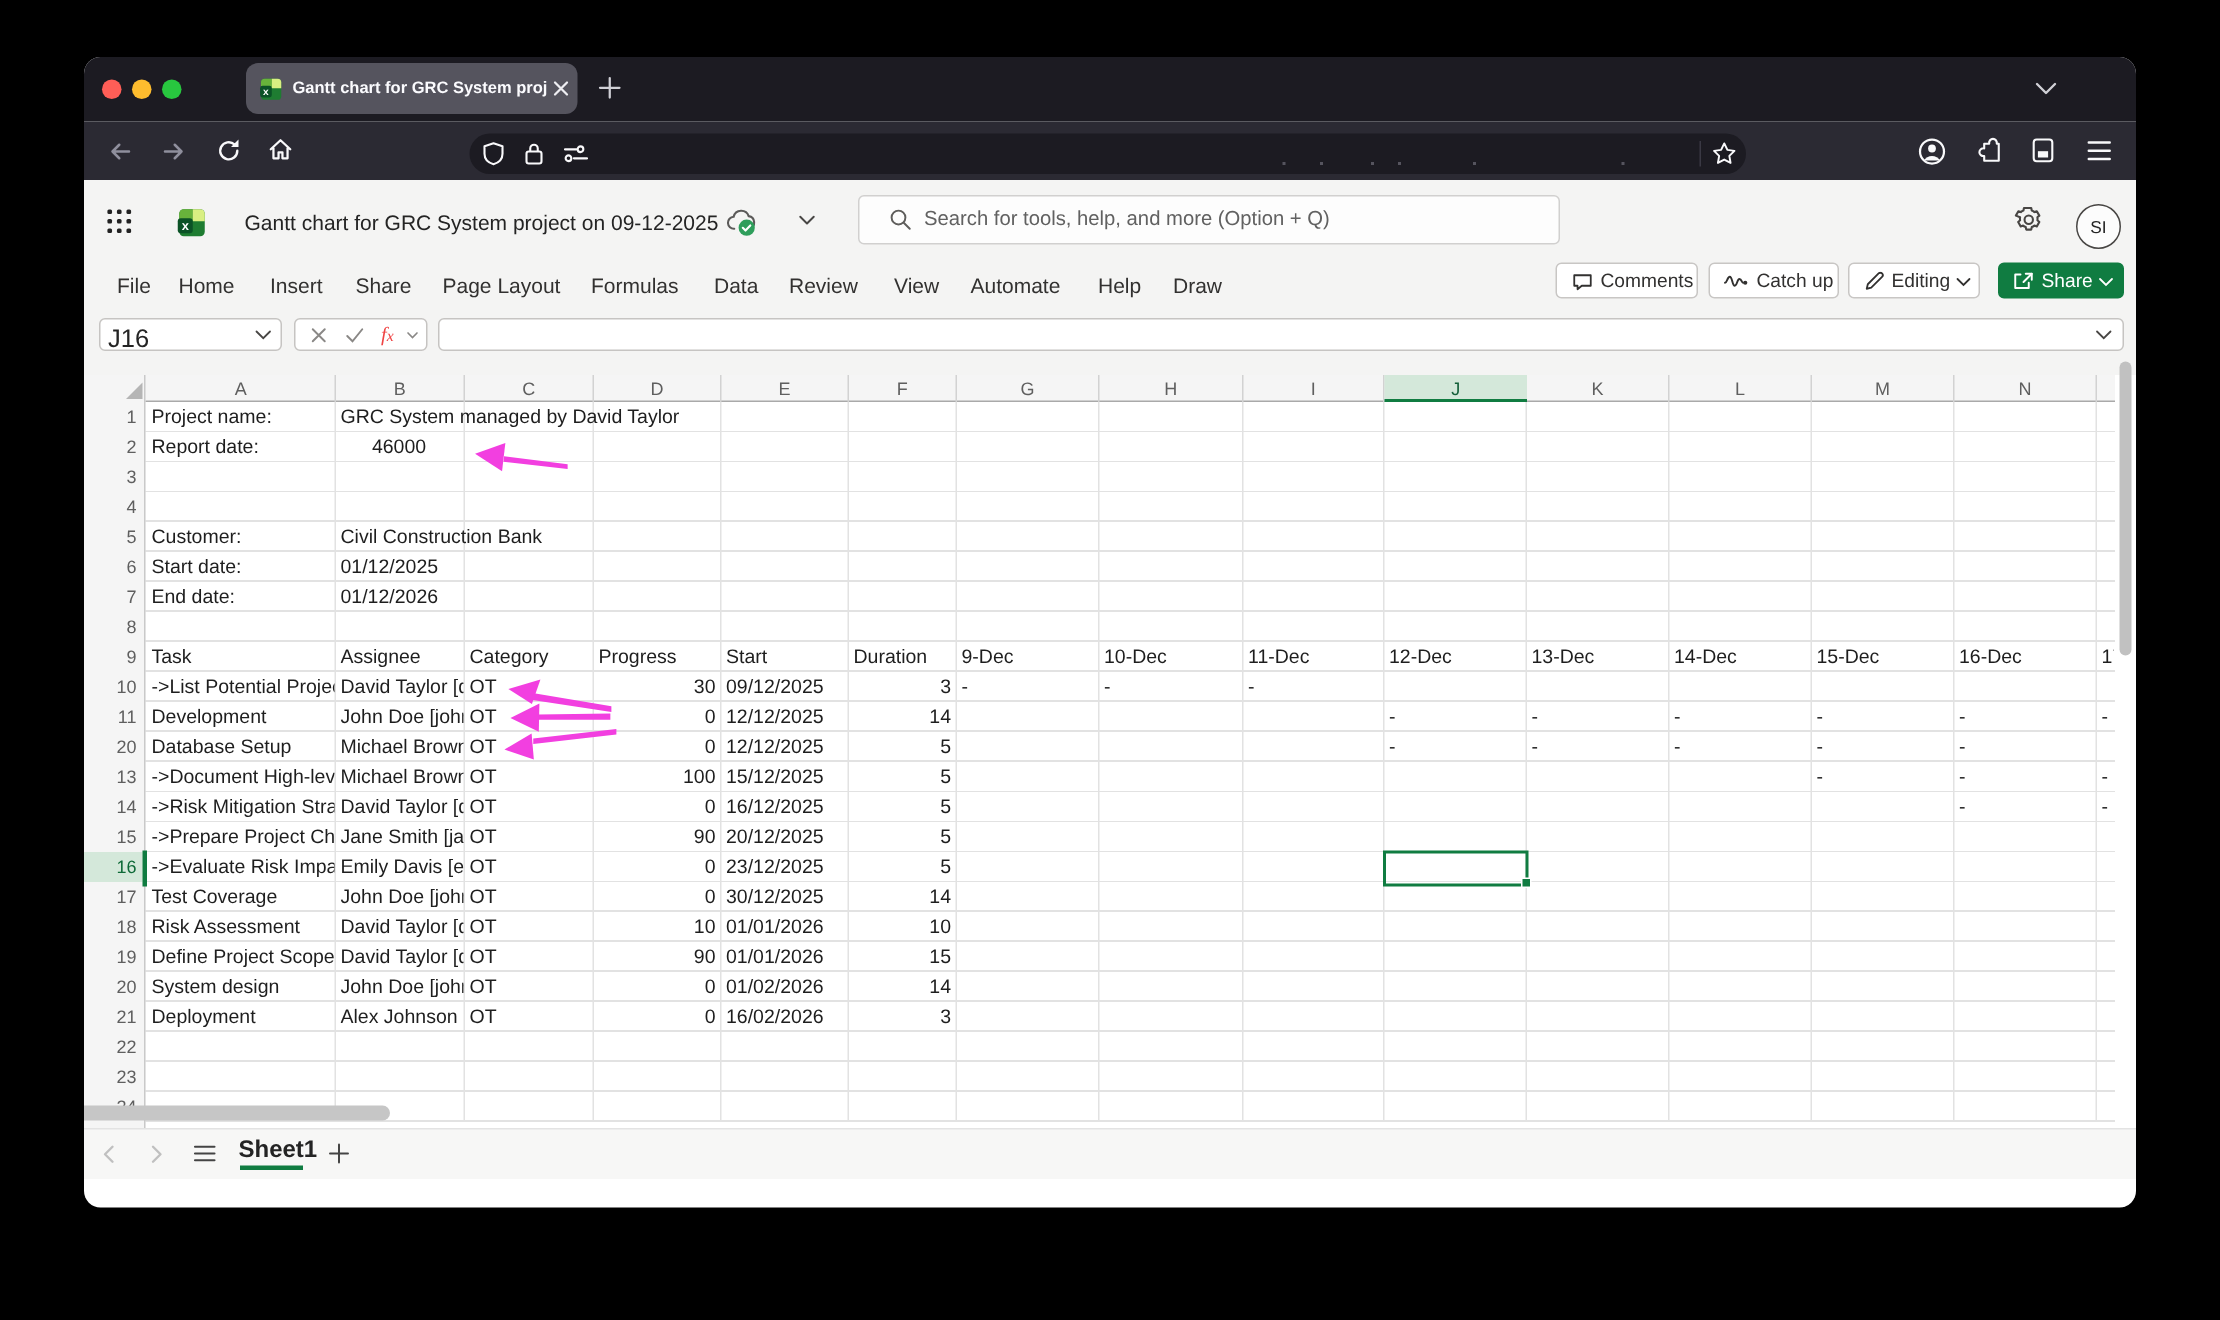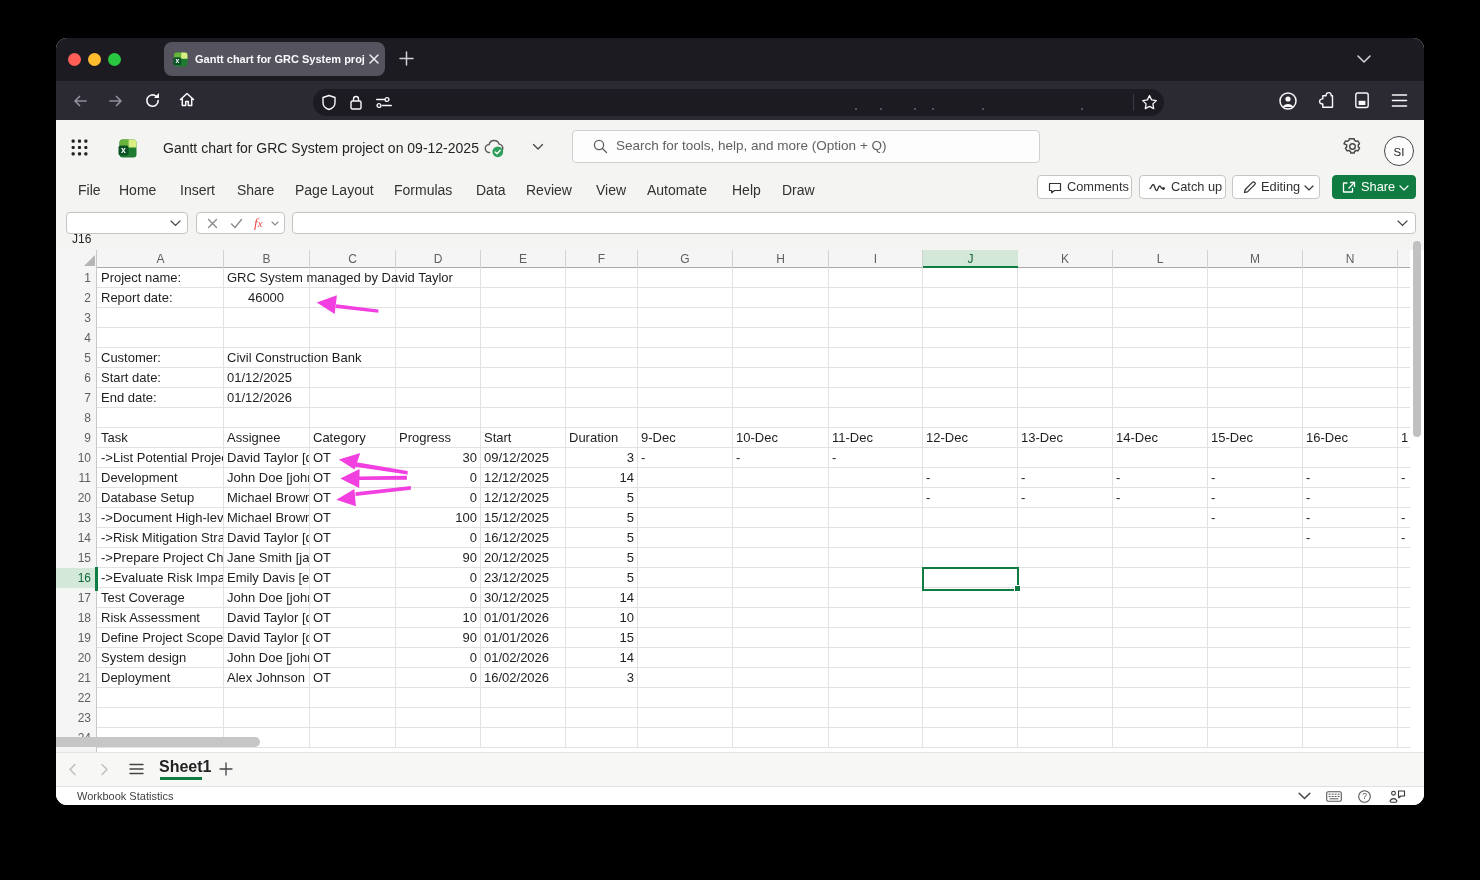--- a/index.html
+++ b/index.html
@@ -203,21 +203,21 @@
           <path d="M8.5 1.5h4v4" stroke="#fff" stroke-width="1.3" fill="none" stroke-linecap="round" stroke-linejoin="round"></path>
           <path d="M12.5 1.5L7 7" stroke="#fff" stroke-width="1.3" stroke-linecap="round"></path>
           <path d="M10.5 7.5v3.5h-9v-9H5" stroke="#fff" stroke-width="1.3" fill="none" stroke-linecap="round" stroke-linejoin="round"></path>
         </svg><span style="margin-left:28px">Share</span><svg class="ic" style="left:66px;top:9px" width="10" height="7" viewBox="0 0 10 7">
           <path d="M1 1l4 4 4-4" stroke="#fff" stroke-width="1.2" fill="none" stroke-linecap="round"></path>
         </svg></div>
 </div>
 
 <div class="fbar">
   <div class="fbox" style="left:10px;width:120px">
-        <span class="abs" style="left:5px;top:16px;height:20px;line-height:20px;font-size:12px;color:#242424">J16</span>
+        <span class="abs" style="left:5px;top:3px;height:20px;line-height:20px;font-size:17px;color:#242424">J16</span>
         <svg class="ic" style="left:103px;top:7px" width="11" height="7" viewBox="0 0 11 7">
           <path d="M1 1l4.5 4.5L10 1" stroke="#484644" stroke-width="1.2" fill="none" stroke-linecap="round"></path>
         </svg>
       </div>
   <div class="fbox" style="left:140px;width:87px">
     <svg class="ic" style="left:10px;top:5px" width="11" height="11" viewBox="0 0 11 11">
           <path d="M1.5 1.5l8 8M9.5 1.5l-8 8" stroke="#8a8886" stroke-width="1.3" stroke-linecap="round"></path>
         </svg>
     <svg class="ic" style="left:33px;top:5px" width="13" height="11" viewBox="0 0 13 11">
           <path d="M1.5 6l3.5 3.5L11.5 1.5" stroke="#8a8886" stroke-width="1.3" fill="none" stroke-linecap="round"></path>
@@ -482,39 +482,20 @@
   <svg class="ic" style="left:73px;top:10px" width="15" height="12" viewBox="0 0 15 12">
         <path d="M1 1.5h13M1 6h13M1 10.5h13" stroke="#444" stroke-width="1.4" stroke-linecap="round"></path>
       </svg>
   <div class="abs" style="left:103px;top:4px;width:44px;height:20px;line-height:20px;text-align:center;font-size:16px;font-weight:700;color:#242424">Sheet1</div>
   <div class="abs" style="left:104px;top:24px;width:42px;height:3px;background:#107c41"></div>
   <svg class="ic" style="left:163px;top:9px" width="14" height="14" viewBox="0 0 14 14">
         <path d="M7 1v12M1 7h12" stroke="#444" stroke-width="1.3" stroke-linecap="round"></path>
       </svg>
 </div>
 
-<div class="status">
-  <div class="abs" style="left:21px;top:0;height:18px;line-height:18px;font-size:11px;color:#424242">Workbook Statistics</div>
-  <svg class="ic" style="left:1242px;top:5px" width="13" height="8" viewBox="0 0 13 8">
-        <path d="M1.2 1.2l5.3 5.3 5.3-5.3" stroke="#444" stroke-width="1.5" fill="none" stroke-linecap="round"></path>
-      </svg>
-  <svg class="ic" style="left:1270px;top:4px" width="16" height="11" viewBox="0 0 16 11">
-        <rect x="0.7" y="0.7" width="14.6" height="9.6" rx="1.5" stroke="#555" stroke-width="1.1" fill="none"></rect>
-        <path d="M3 3.2h1.2M6 3.2h1.2M9 3.2h1.2M12 3.2h1.2M3 5.5h1.2M6 5.5h1.2M9 5.5h1.2M12 5.5h1.2M4 7.8h8" stroke="#555" stroke-width="1" stroke-linecap="round"></path>
-      </svg>
-  <svg class="ic" style="left:1302px;top:3px" width="13" height="13" viewBox="0 0 13 13">
-        <circle cx="6.5" cy="6.5" r="5.8" stroke="#555" stroke-width="1.1" fill="none"></circle>
-        <text x="6.5" y="9.3" font-size="8.5" fill="#555" text-anchor="middle" font-family="Liberation Sans">?</text>
-      </svg>
-  <svg class="ic" style="left:1333px;top:2px" width="17" height="15" viewBox="0 0 17 15">
-        <circle cx="4.5" cy="4.2" r="1.9" stroke="#333" stroke-width="1.1" fill="none"></circle>
-        <path d="M1.2 11.8a3.6 3.6 0 0 1 6.6 0c.3 1-.5 1.4-1.2 1.4H2.4c-.7 0-1.5-.4-1.2-1.4z" stroke="#333" stroke-width="1.1" fill="none"></path>
-        <path d="M9.5 2h6v5h-3.5L9.8 8.8V7h-.3z" stroke="#333" stroke-width="1.1" fill="none" stroke-linejoin="round"></path>
-      </svg>
-</div>
 </div>
 <svg class="abs" style="left:56px;top:38px;pointer-events:none" width="1368" height="767" viewBox="0 0 1368 767">
 <g fill="#f23fe0">
 <polygon points="260.7,264.5 280.9,257.3 278.7,276.1"></polygon>
 <polygon points="280,266.2 322.4,271.5 322.4,274.7 279.7,269.9"></polygon>
 <polygon points="282.9,421.4 304.3,415.0 298.6,431.4"></polygon>
 <polygon points="299.0,424.0 351.6,432.9 351.6,436.6 299.0,428.7"></polygon>
 <polygon points="284.3,440.6 303.6,431.0 303.2,449.9"></polygon>
 <polygon points="302.8,438.4 350.9,437.7 350.9,441.8 302.8,441.9"></polygon>
 <polygon points="280.3,461.7 298.4,451.0 299.9,468.3"></polygon>

